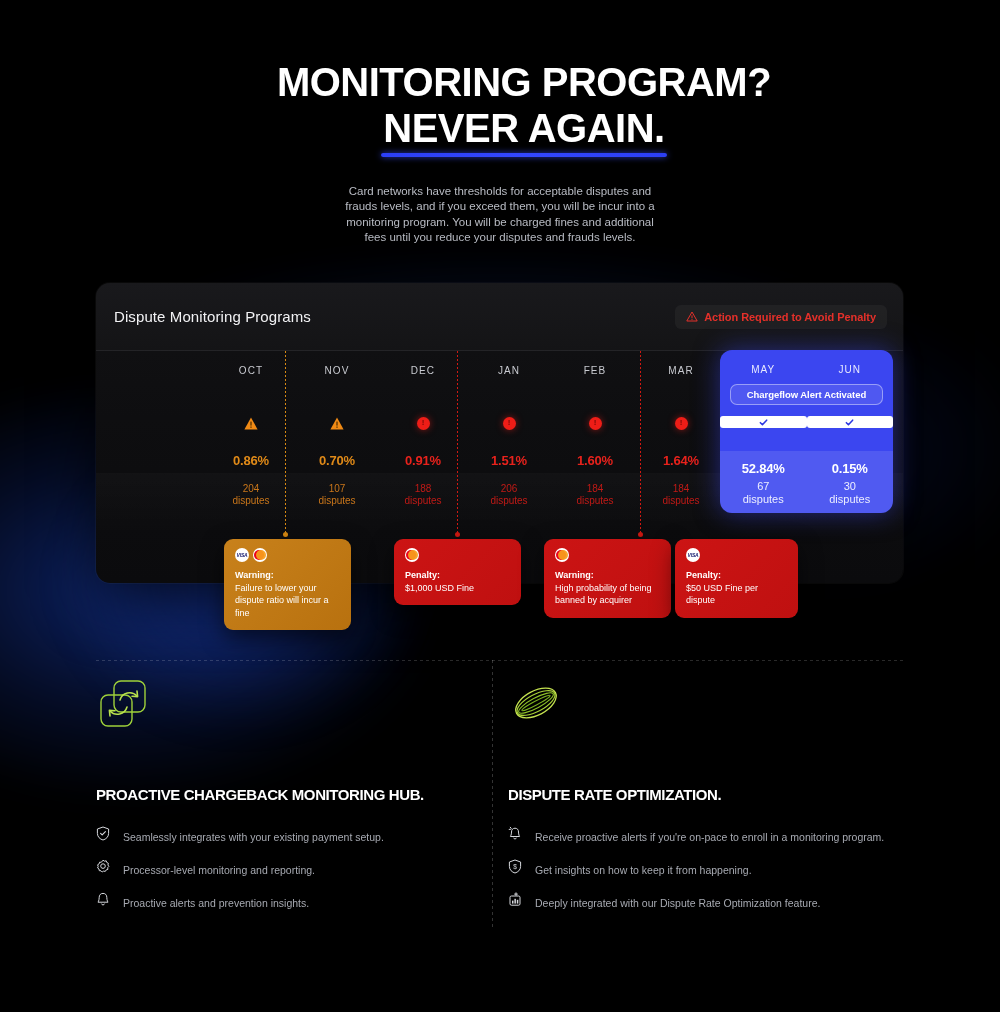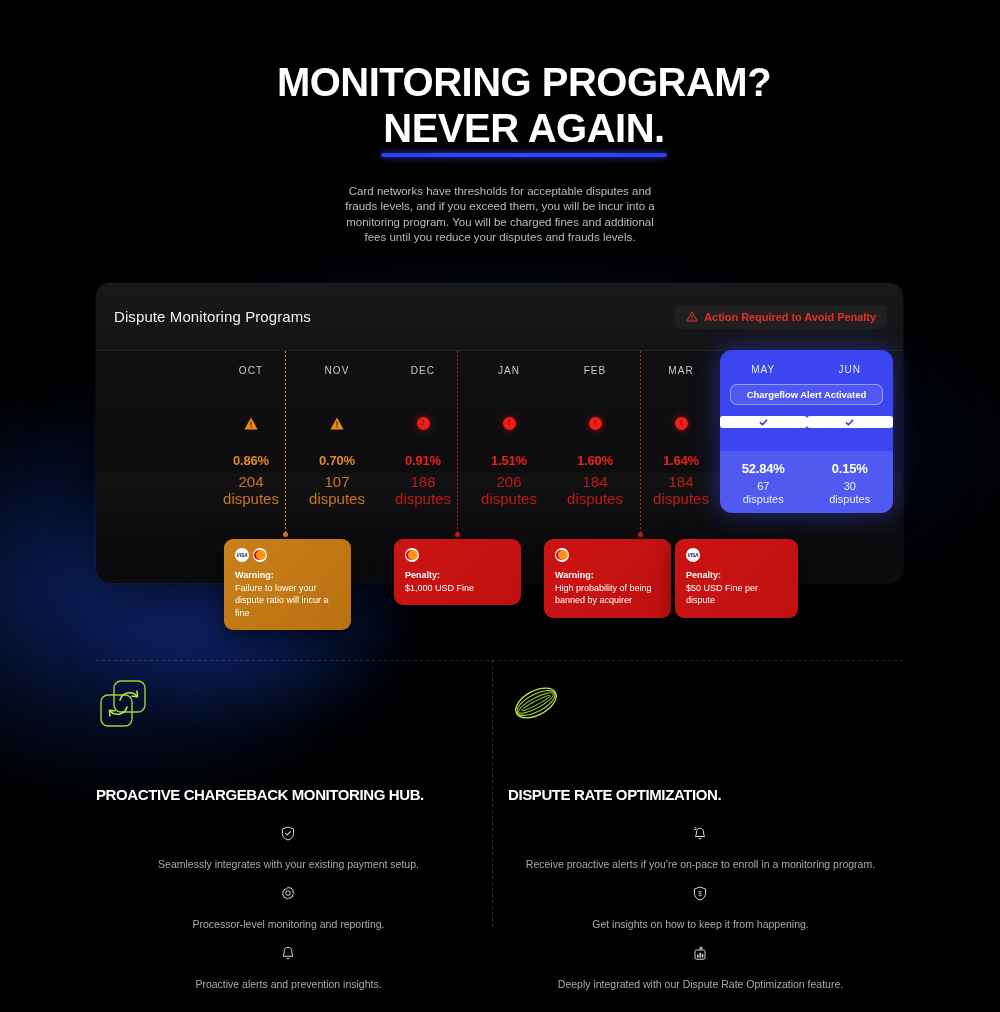--- a/index.html
+++ b/index.html
@@ -79,21 +79,21 @@
   .alert-tri{ display:block; }
 
   
   .grid{ position:absolute; left:0; top:68px; width:100%; height:232px; }
   .col{
     position:absolute; top:0; width:86px; height:185px; text-align:center;
   }
   .col .mon{ font-size:10px; color:#c9cbd1; letter-spacing:1.1px; margin-top:14px; font-weight:400; }
   .col .ico{ margin-top:39px; height:16px; display:flex; align-items:center; justify-content:center; }
   .col .pct{ font-size:13px; font-weight:700; margin-top:22px; letter-spacing:-0.2px; }
-  .col .num{ font-size:15px; margin-top:5px; line-height:1.15; font-weight:400; }
+  .col .num{ font-size:10px; margin-top:15px; line-height:1.15; font-weight:400; }
   .col.amber .pct{ color:#e08a18; }
   .col.amber .num{ color:#c9761a; }
   .col.red .pct{ color:#e8221c; }
   .col.red .num{ color:#c11a16; }
 
   .tri-ico{ width:14px; height:13px; }
   .dot-ico{
     width:13px; height:13px; border-radius:50%;
     background:#ee1d17; display:flex; align-items:center; justify-content:center;
     box-shadow:0 0 7px rgba(238,29,23,0.55);
@@ -184,21 +184,21 @@
     position:absolute; left:0; top:0; width:807px; height:1px;
     background-image:linear-gradient(to right, rgba(255,255,255,0.16) 50%, rgba(0,0,0,0) 50%);
     background-size:6px 1px;
   }
   .fcol .ficon{ margin-top:18px; height:52px; }
   .fcol h3{
     margin-top:56px; font-size:15px; font-weight:700; letter-spacing:-0.4px;
     text-transform:uppercase; color:#fff;
   }
   .flist{ margin-top:22px; }
-  .fitem{ display:flex; gap:12px; align-items:center; margin-bottom:13px;flex-direction:column; }
+  .fitem{ display:flex; gap:12px; align-items:flex-end; margin-bottom:13px; }
   .fitem .bi{ width:15px; flex:0 0 15px; padding-top:1px; }
   .fitem .ft{ font-size:10.5px; color:#a7aab2; line-height:1.45; font-weight:400; }
 </style>
 </head>
 <body>
 
 <div class="bg-glow-top"></div>
 <div class="bg-glow-right"></div>
 <div class="bg-glow-left"></div>
 <div class="bg-glow-left2"></div>

